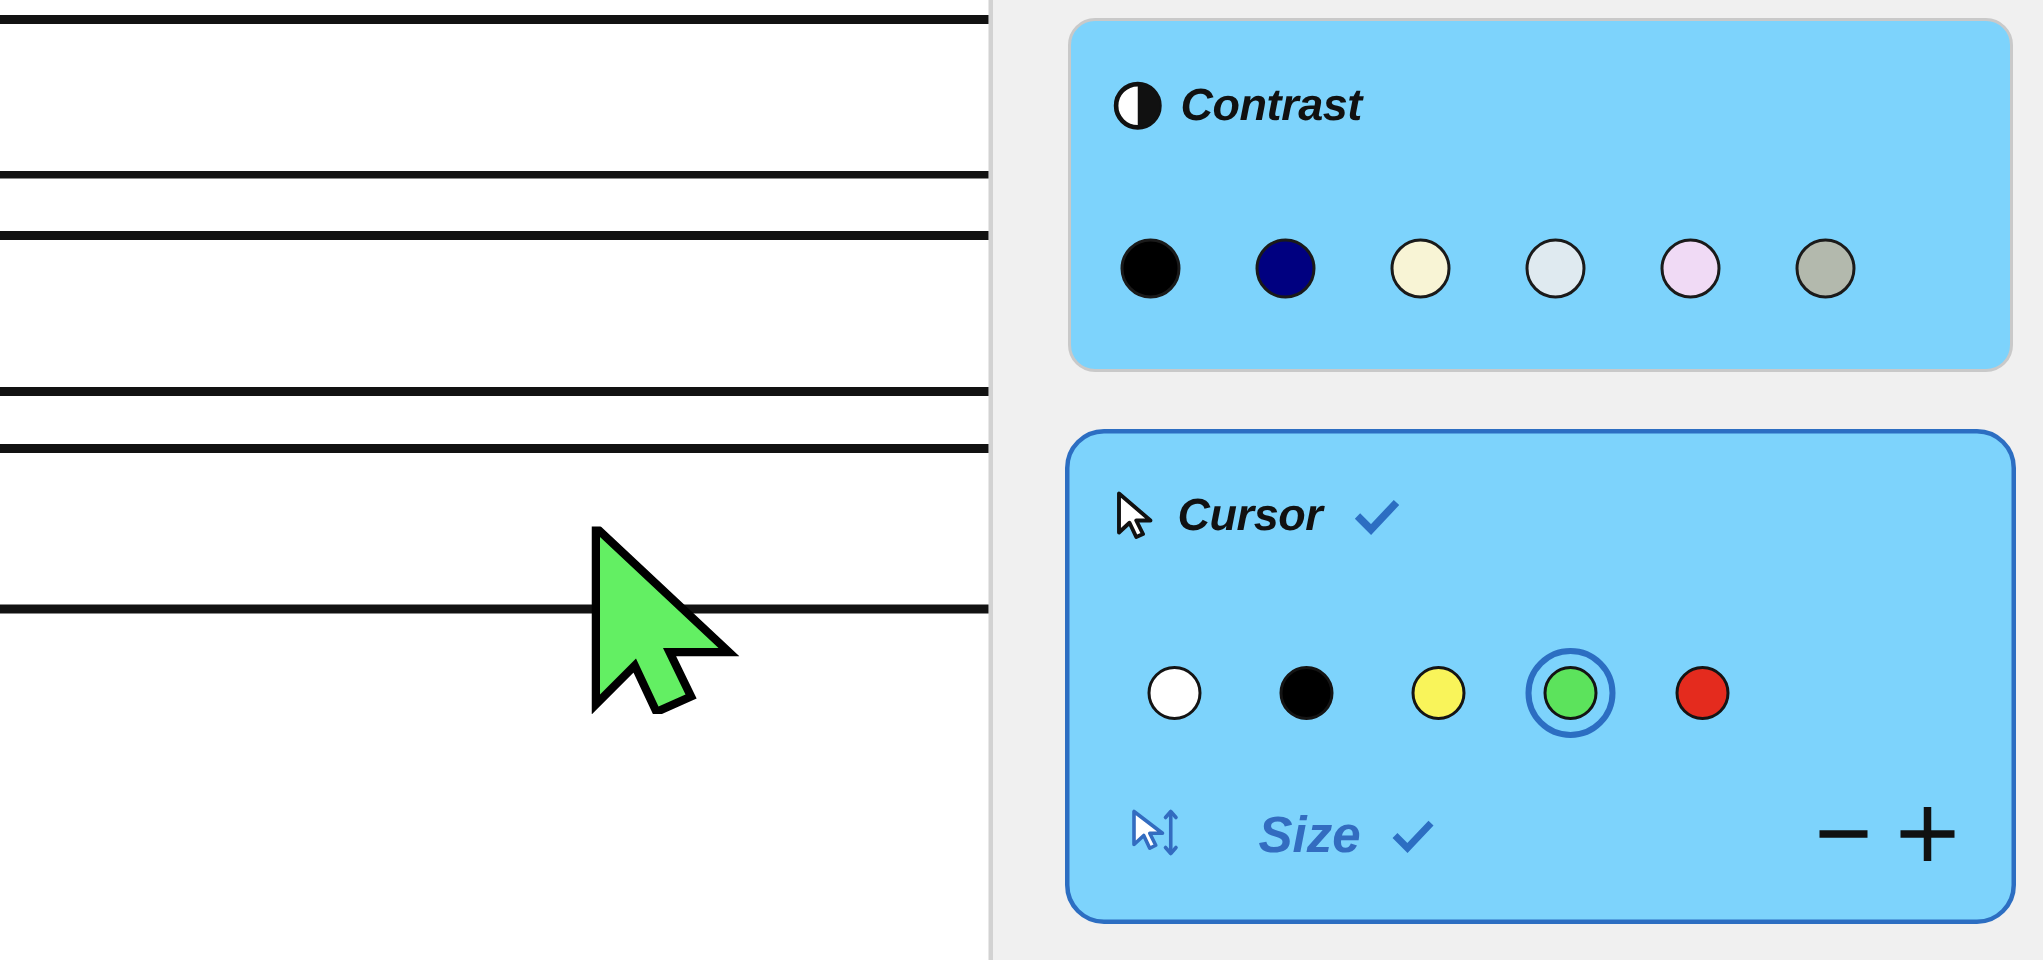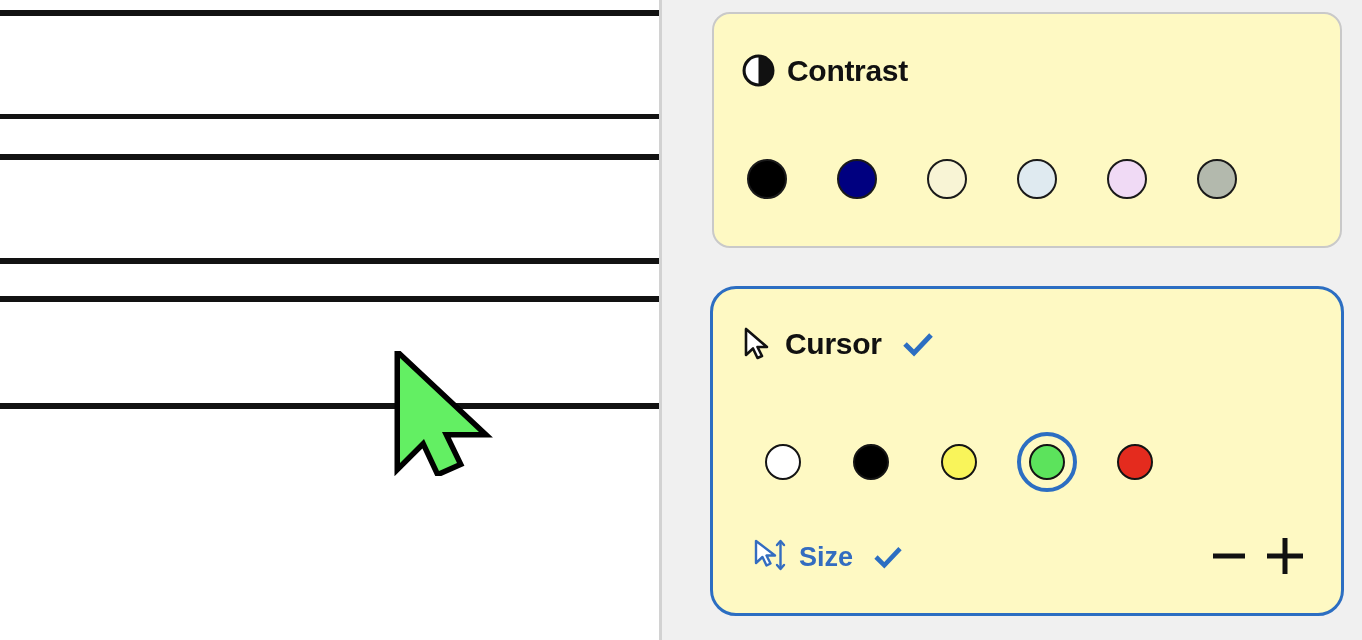--- a/index.html
+++ b/index.html
@@ -53,22 +53,23 @@
     left: 662px;
     top: 0;
     width: 700px;
     height: 640px;
     background: #f0f0f0;
     box-sizing: border-box;
   }
 
   .card {
     position: absolute;
-    background: #fef9c3;
-    box-sizing: border-box;
+    background: #7dd3fc;
+    box-sizing: border-box;
+    font-style: italic;
   }
   .card-contrast {
     left: 50px;
     top: 12px;
     width: 630px;
     height: 236px;
     border: 2px solid #c9c9c9;
     border-radius: 18px;
   }
   .card-cursor {
@@ -148,24 +149,25 @@
     top: 240px;
     display: flex;
     align-items: center;
   }
   .size-left {
     display: flex;
     align-items: center;
     gap: 12px;
   }
   .size-label {
-    font-size: 27px;
+    font-size: 34px;
     font-weight: bold;
     color: #336cc0;
     line-height: 1;
+    margin-left: 40px;
   }
   .size-spacer { flex: 1 1 auto; }
   .stepper-btn {
     width: 56px;
     height: 56px;
     display: flex;
     align-items: center;
     justify-content: center;
     background: transparent;
     border: none;

